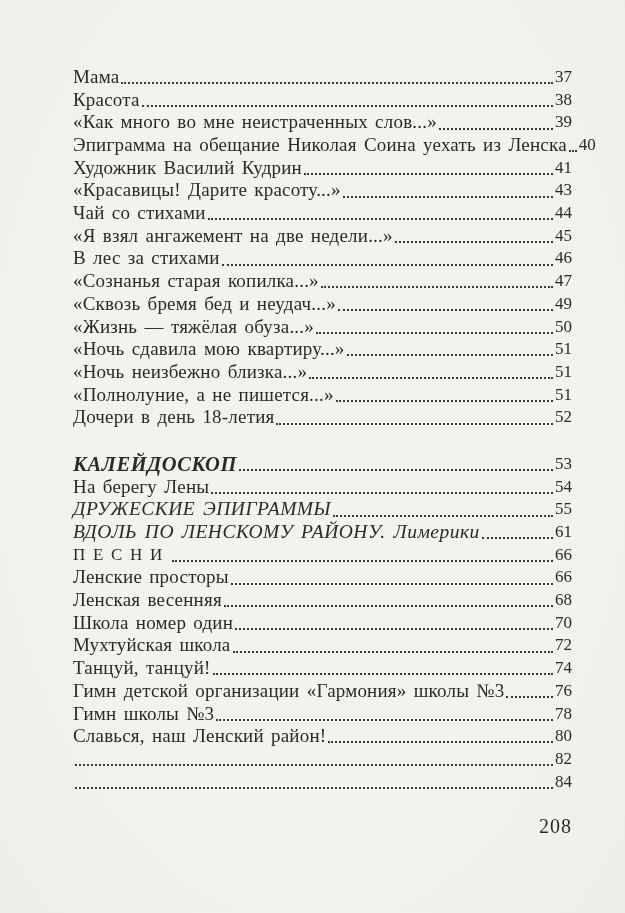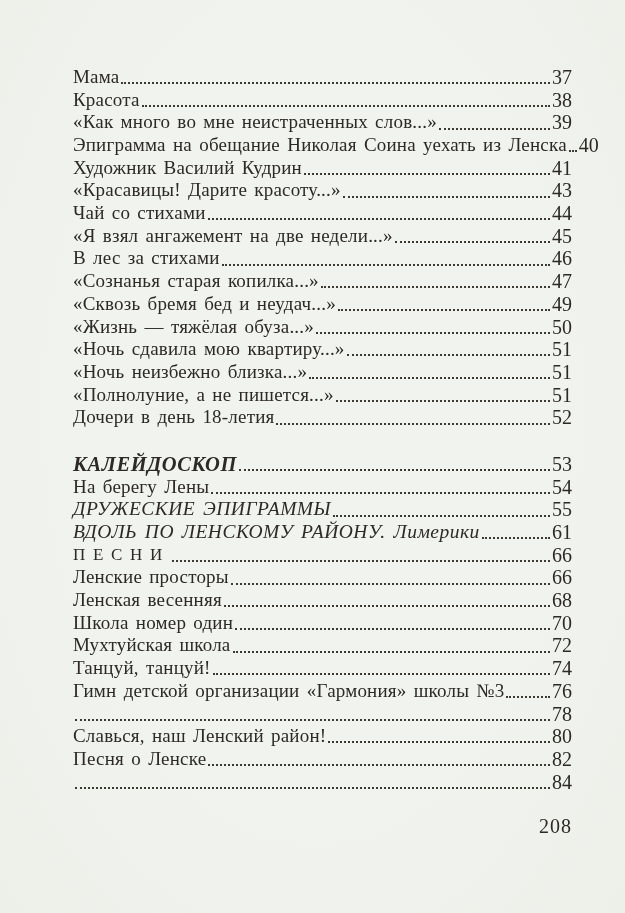--- a/index.html
+++ b/index.html
@@ -54,21 +54,21 @@
     letter-spacing: 0.45em;
   }
   .dots {
     flex: 1 1 auto;
     min-width: 8px;
     border-bottom: 2.2px dotted var(--leader);
     margin: 0 2px 4.5px 2px;
   }
   .pageno {
     flex: 0 0 auto;
-    font-size: 20px;
+    font-size: 17px;
   }
   .footer {
     margin-top: 22px;
     text-align: right;
     font-size: 20px;
     letter-spacing: 1px;
   }
 </style>
 </head>
 <body>
@@ -231,32 +231,32 @@
     <span class="pageno">74</span>
   </div>
 
   <div class="row">
     <span class="title style-normal">Гимн детской организации «Гармония» школы №3</span>
     <span class="dots"></span>
     <span class="pageno">76</span>
   </div>
 
   <div class="row">
+    <span class="title style-normal">Гимн школы №3</span>
     <span class="dots"></span>
     <span class="pageno">78</span>
   </div>
 
   <div class="row">
     <span class="title style-normal">Славься, наш Ленский район!</span>
     <span class="dots"></span>
     <span class="pageno">80</span>
   </div>
 
   <div class="row">
-    <span class="title style-normal">Песня о Ленске</span>
     <span class="dots"></span>
     <span class="pageno">82</span>
   </div>
 
   <div class="row">
     <span class="dots"></span>
     <span class="pageno">84</span>
   </div>
 </div>
 

